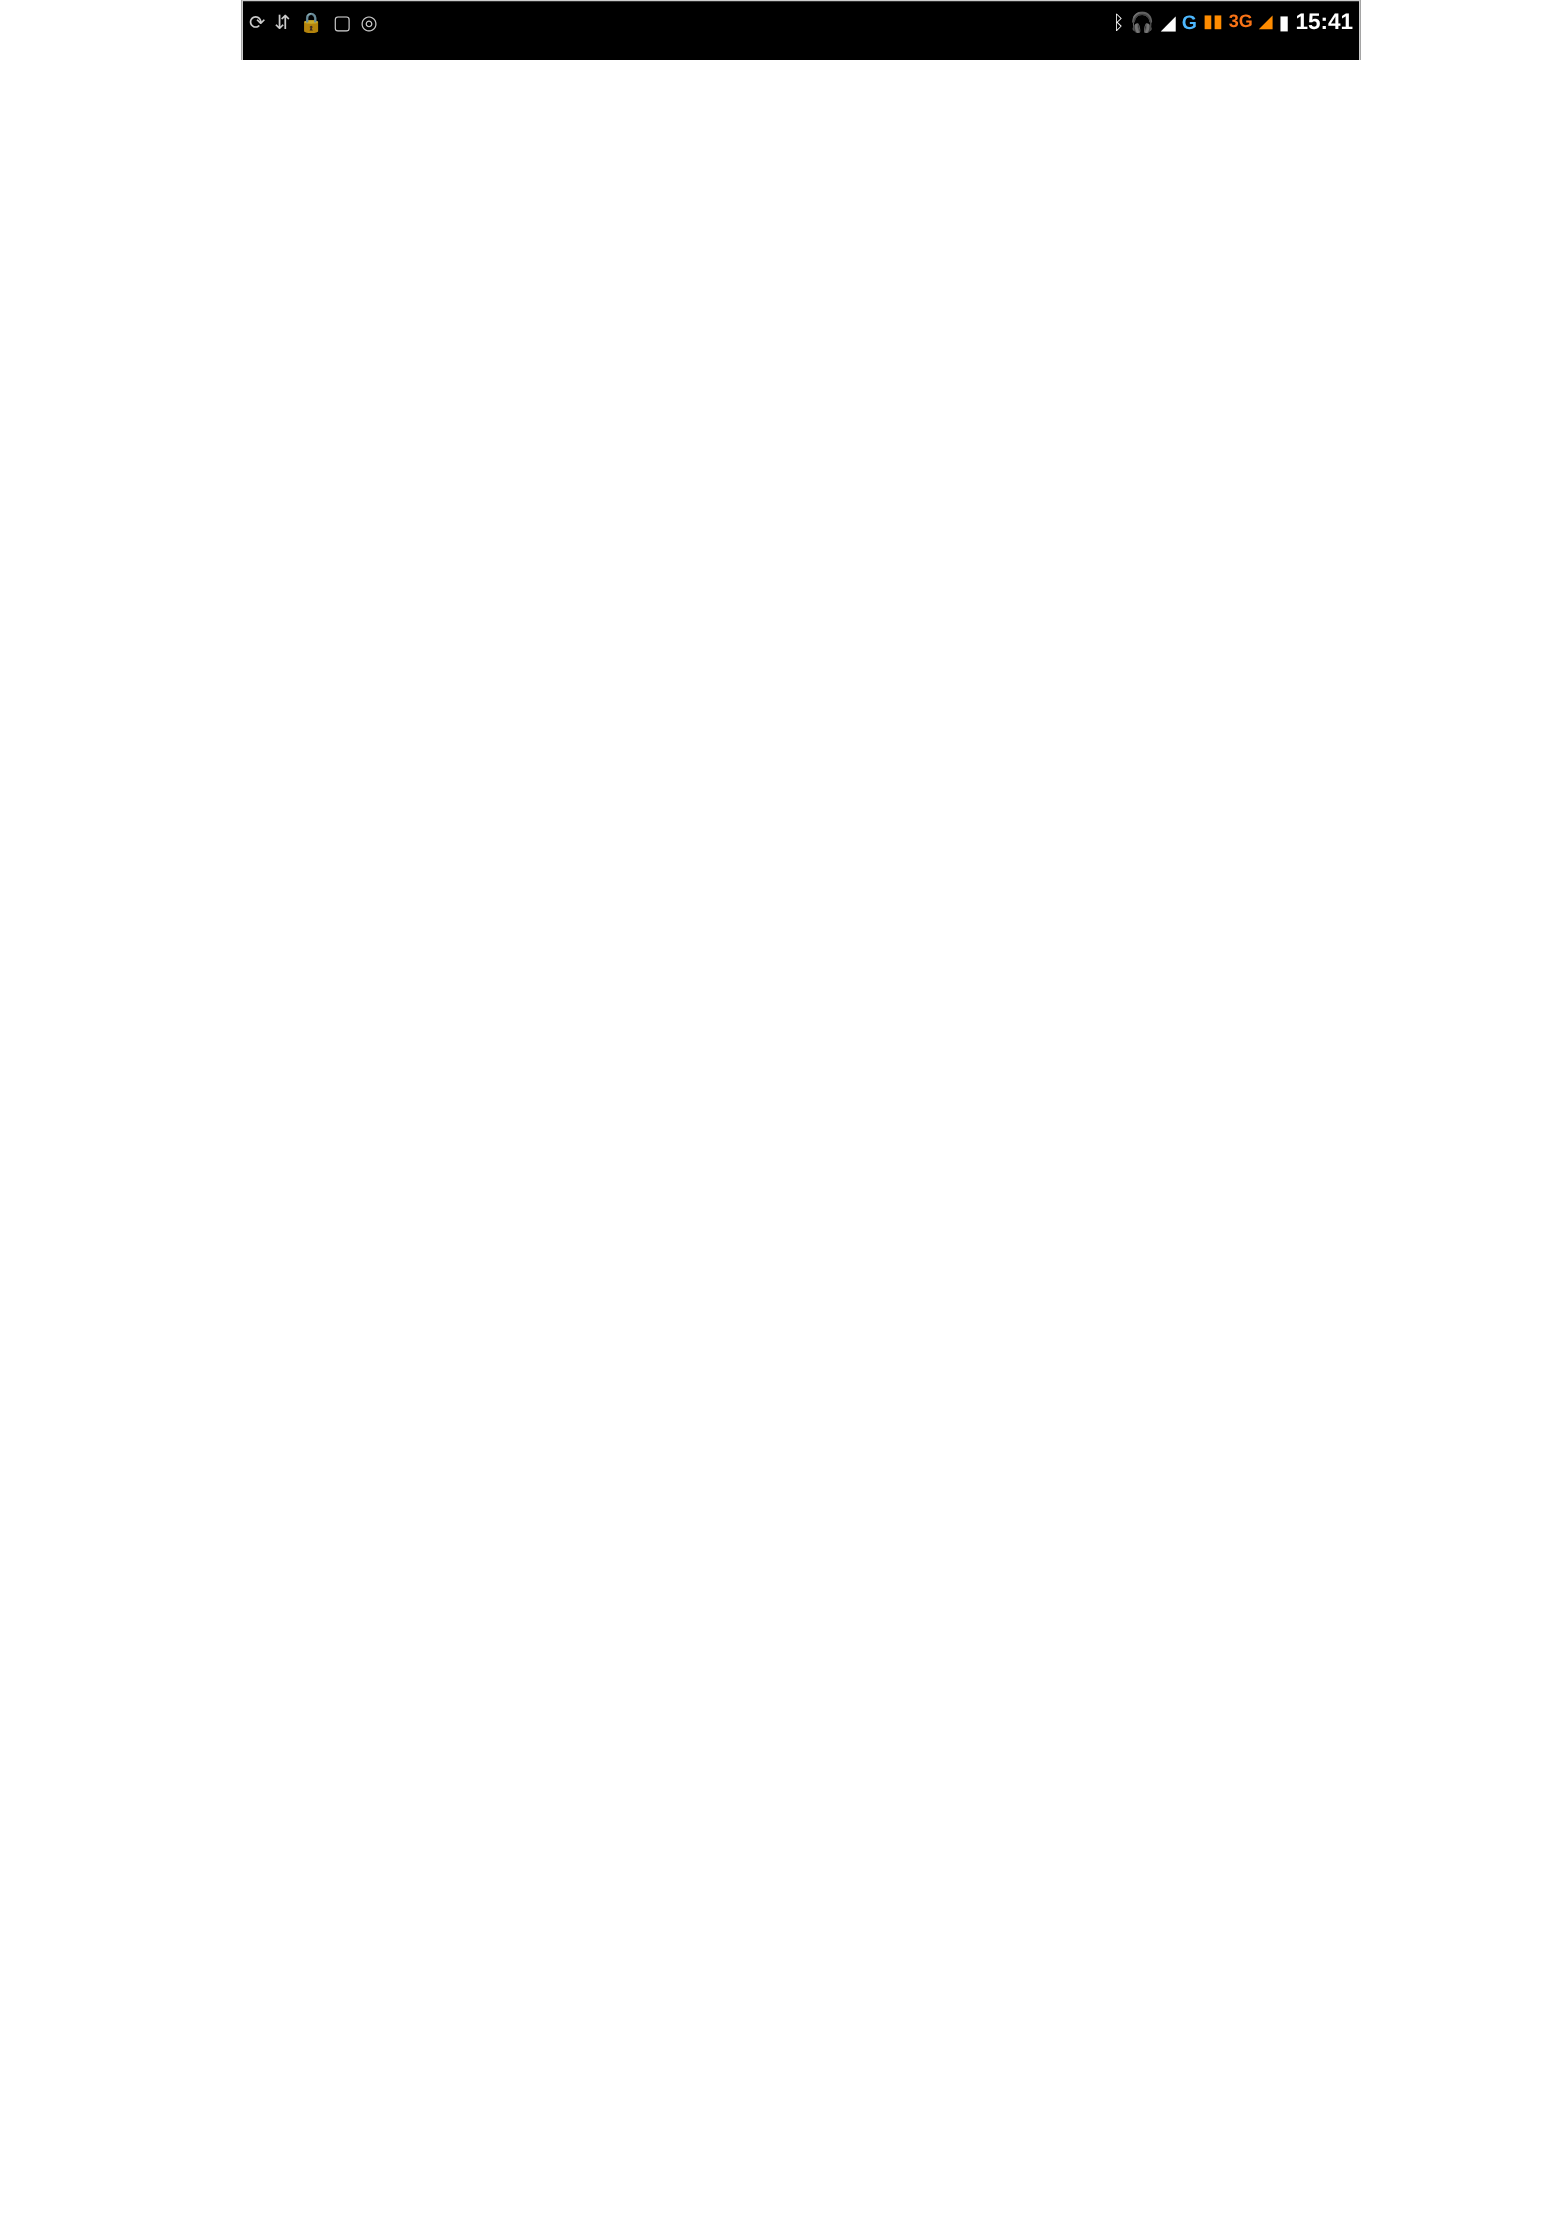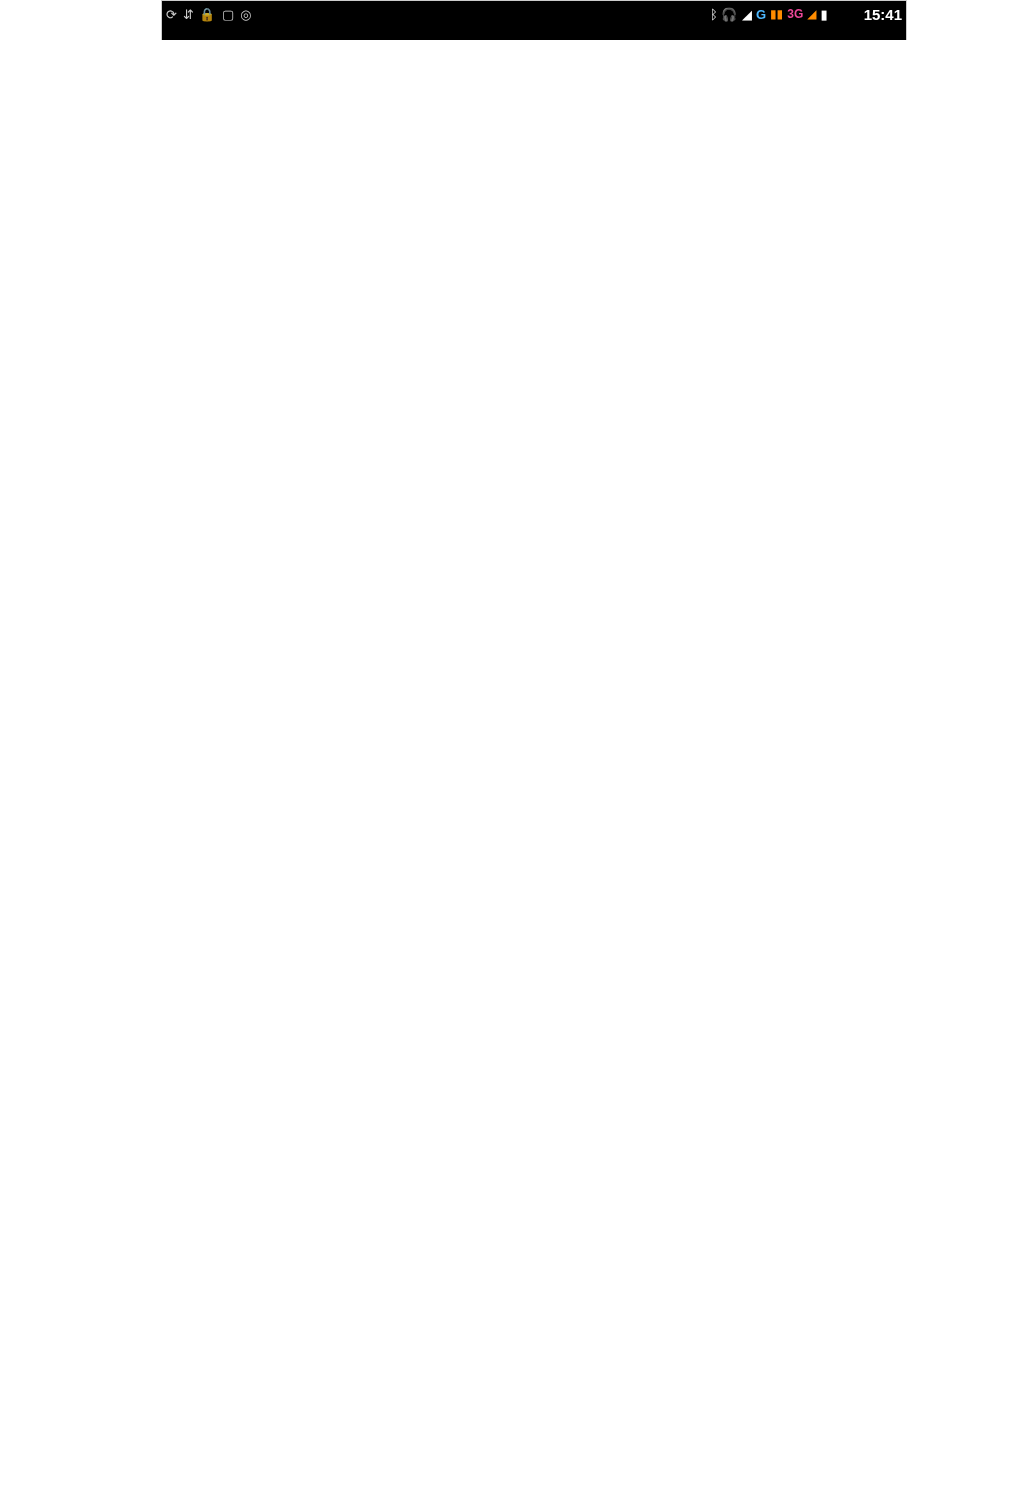--- a/index.html
+++ b/index.html
@@ -35,23 +35,23 @@
       align-items: center;
       justify-content: space-between;
       padding: 0 4px;
       font-family: Arial, sans-serif;
       font-size: 13px;
     }
     .status-left { display: flex; gap: 6px; align-items: center; opacity: 0.8; }
     .status-left span { font-size: 13px; }
     .status-right { display: flex; gap: 4px; align-items: center; }
     .status-right .g { color: #4db8ff; font-weight: bold; }
-    .status-right .threeg { color: #ec4899; font-weight: bold; font-size: 12px; }
+    .status-right .threeg { color: #f97316; font-weight: bold; font-size: 12px; }
     .status-right .signal { color: #ff8c00; font-size: 12px; }
-    .status-right .clock { color: #fff; font-size: 15px; font-weight: bold; margin-left: 32px; }
+    .status-right .clock { color: #fff; font-size: 15px; font-weight: bold; }
 
     .calc-display {
       flex: 0 0 110px;
       background: #000;
       position: relative;
     }
     .calc-backspace {
       position: absolute;
       right: 8px;
       top: 38px;

